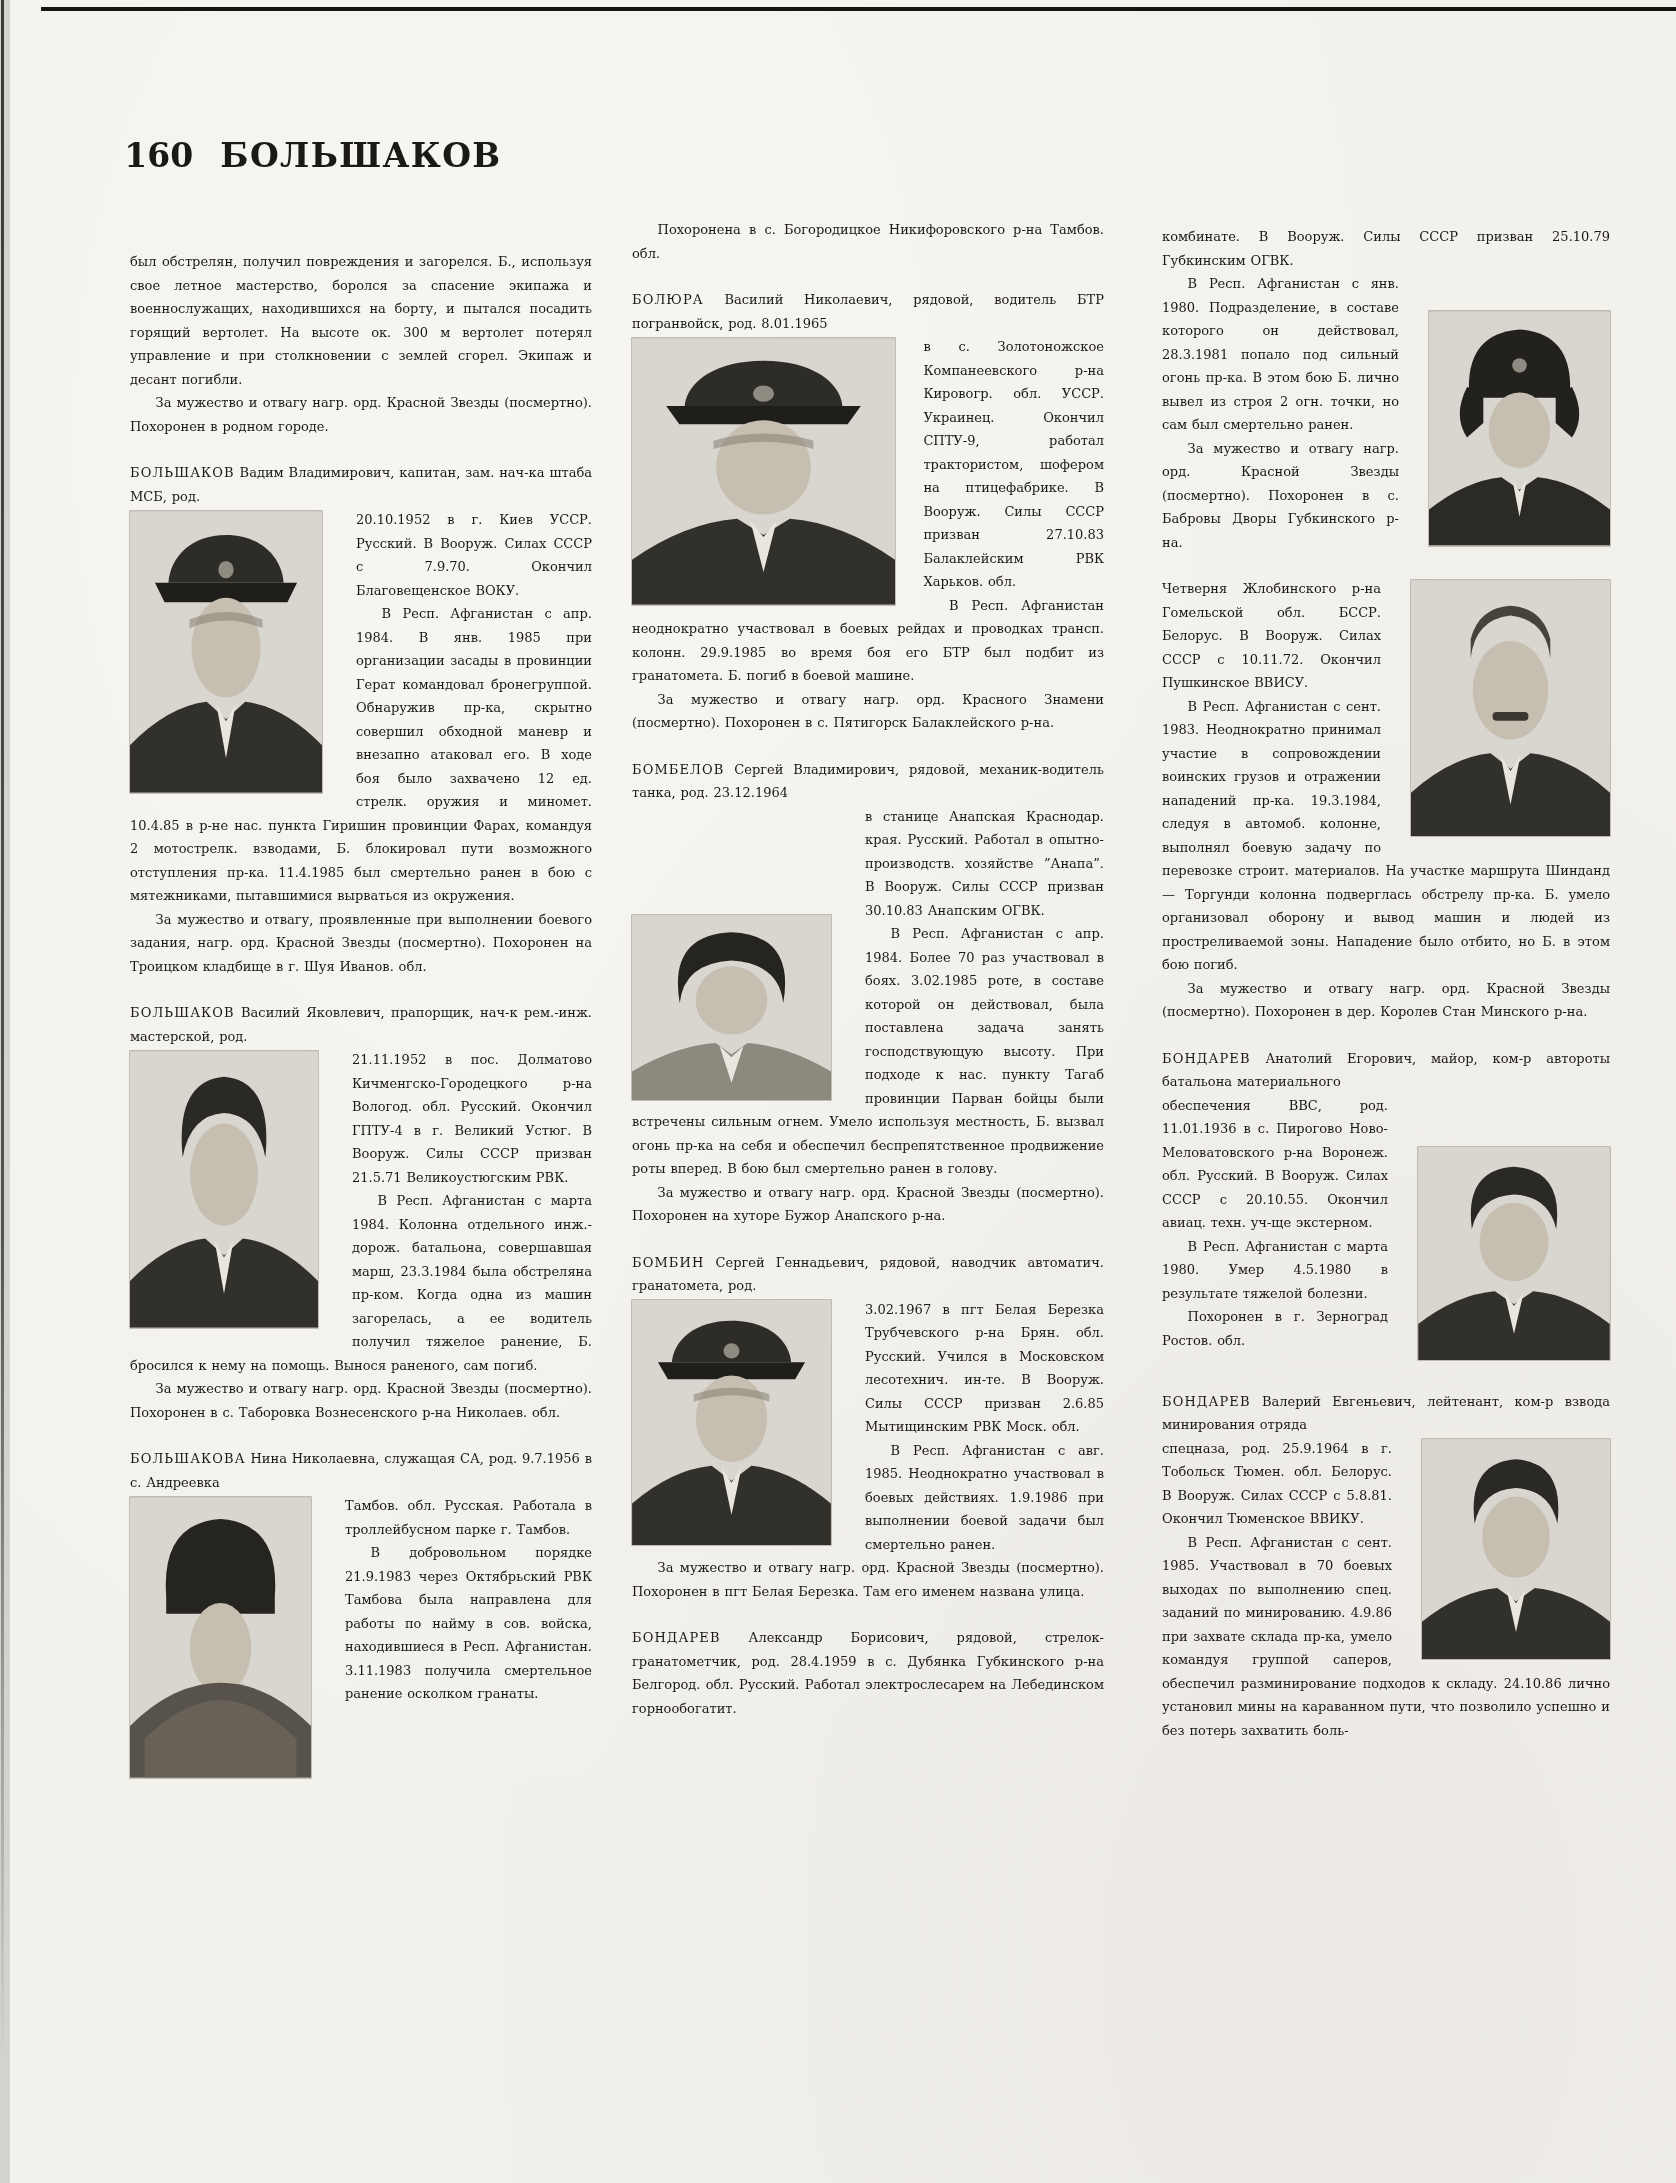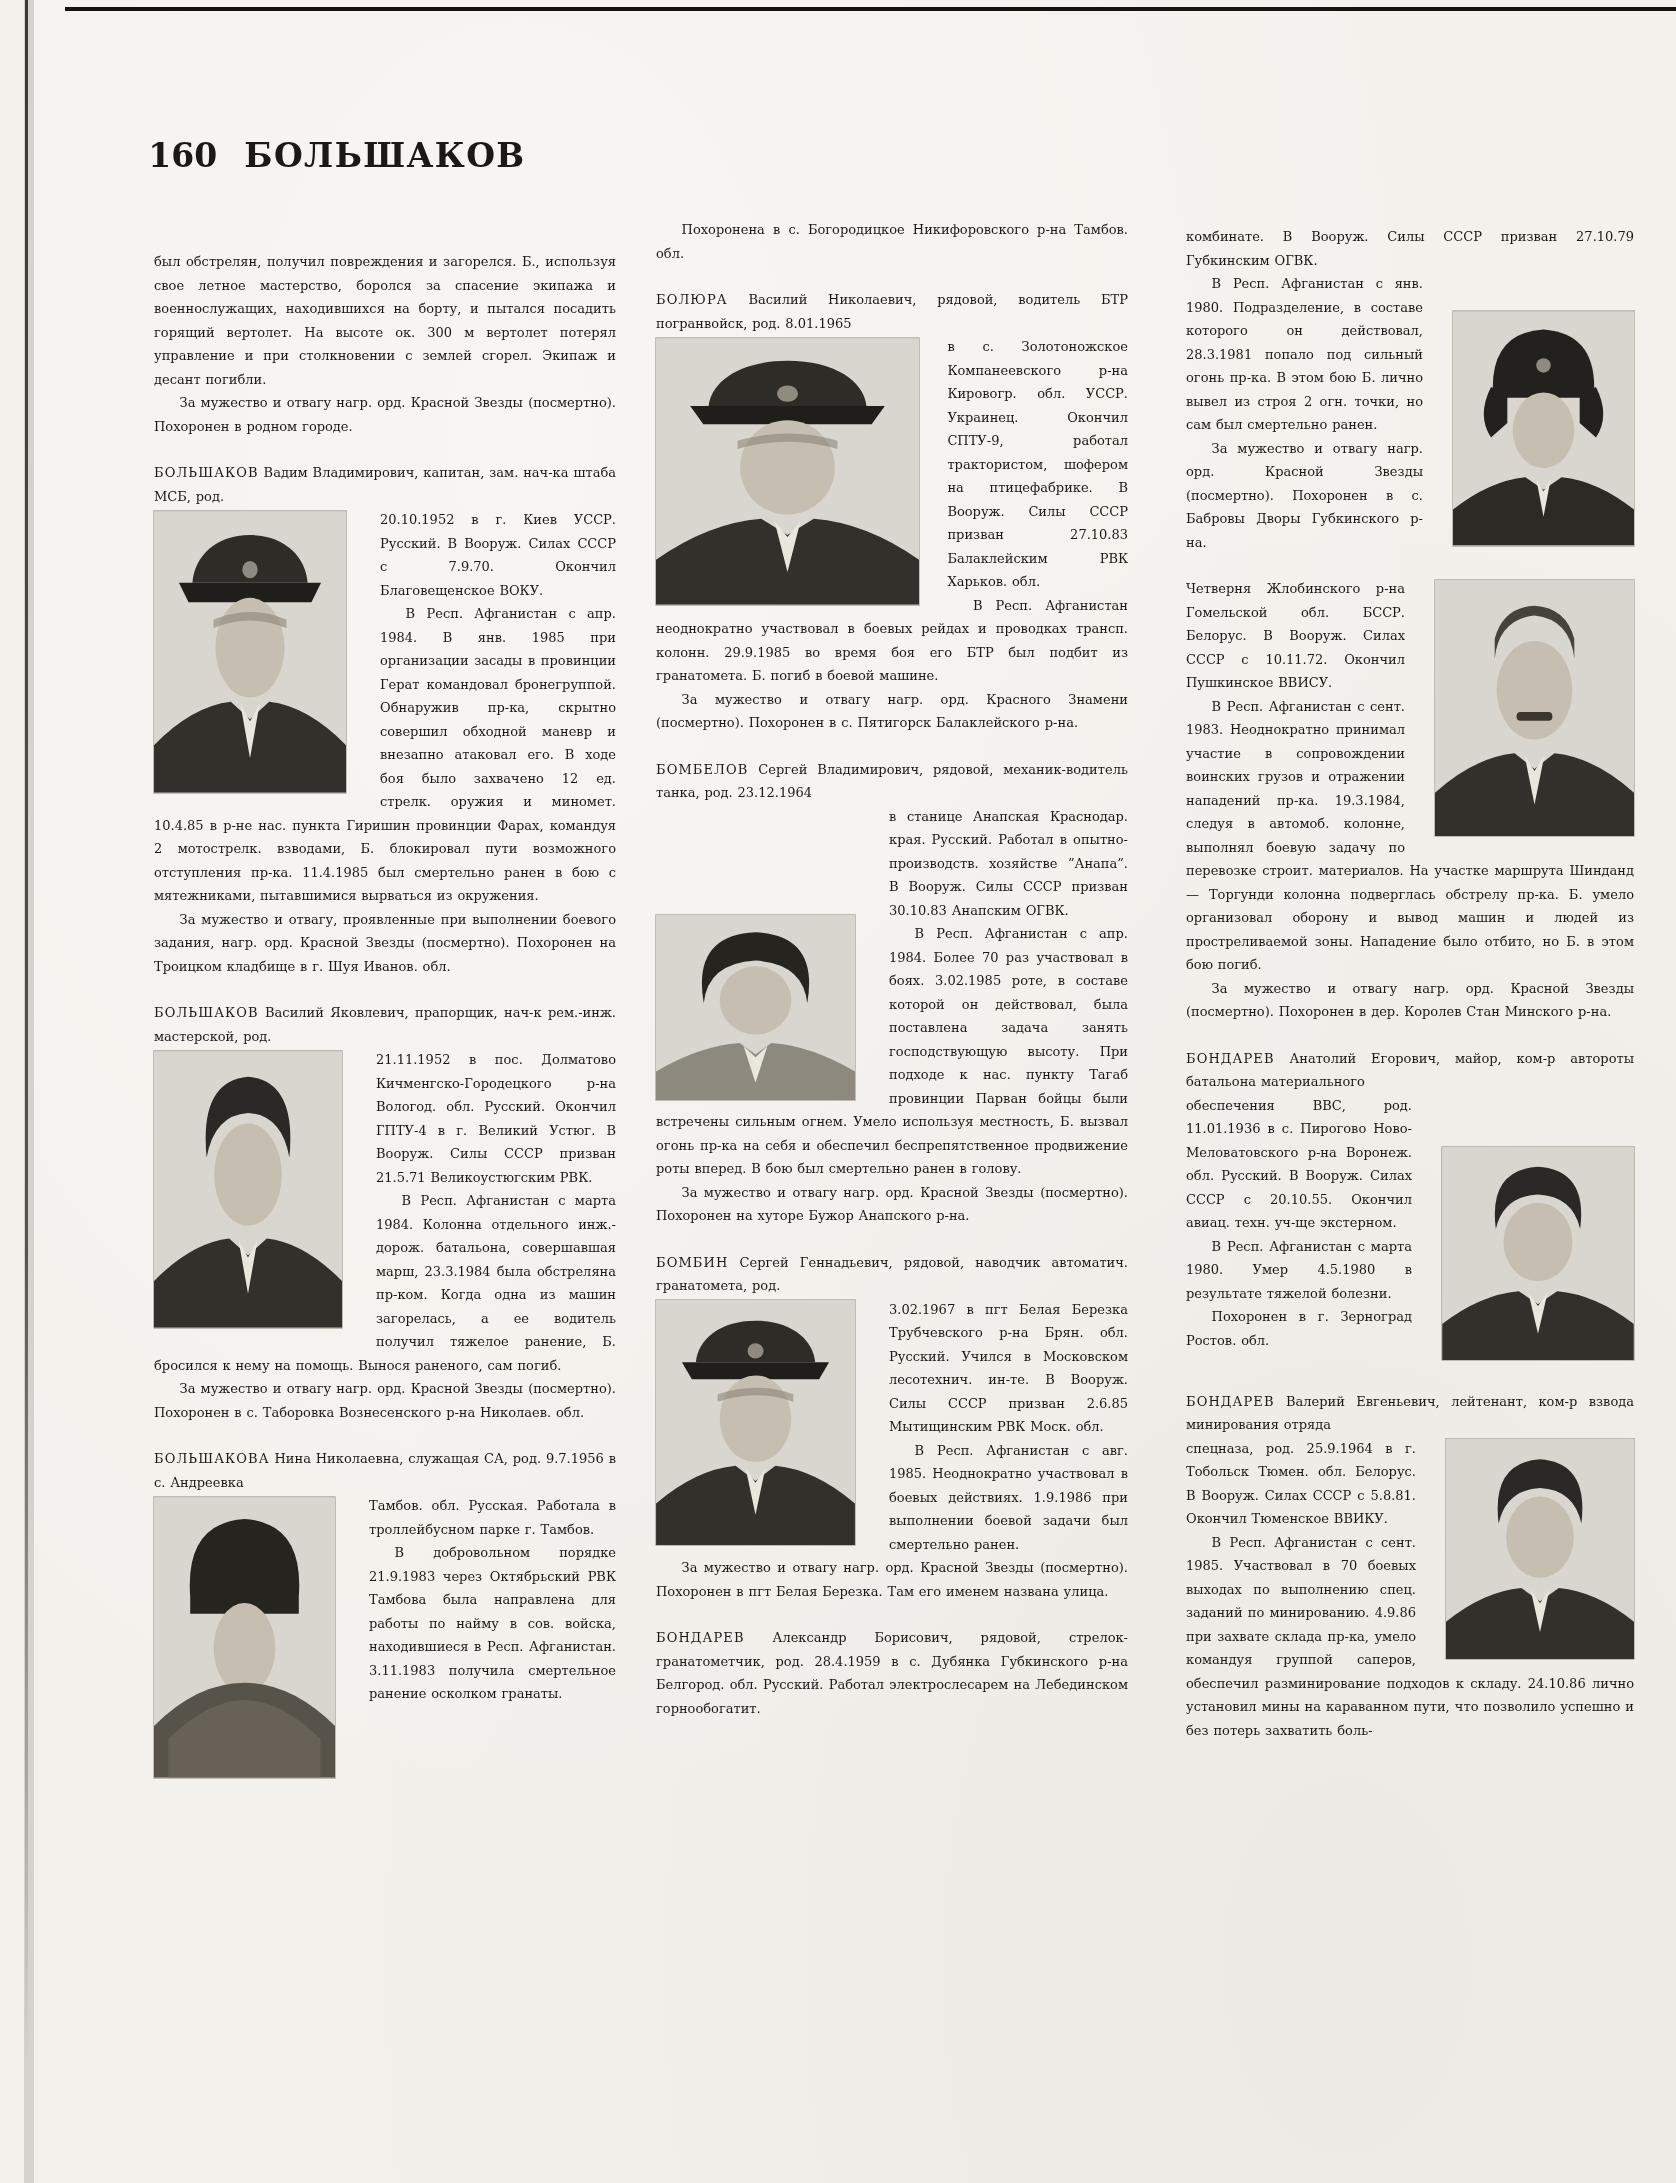--- a/index.html
+++ b/index.html
@@ -8,21 +8,20 @@
     background:#f3f1ec;
     font-family:"DejaVu Serif","Liberation Serif",serif;
     color:#1b1914;
     position:relative;overflow:hidden;
   }
   .page{position:absolute;inset:0;
     background:
       radial-gradient(ellipse at 30% 20%, rgba(255,255,255,.35), rgba(0,0,0,0) 60%),
       radial-gradient(ellipse at 80% 90%, rgba(120,115,100,.06), rgba(0,0,0,0) 55%),
       #f3f1ec;
-    margin-left: 24px;
   }
   
   .edge-strip{position:absolute;left:0;top:0;width:10px;height:2183px;
     background:linear-gradient(to bottom,#b9b7b1,#d6d4cе 40%,#e3e1db);
     background-color:#d4d2cc;}
   .edge-line{position:absolute;left:1.4px;top:0;width:2.8px;height:2062px;
     background:linear-gradient(to bottom,#3a3936,#55534e 60%,rgba(85,83,78,0));}
   .top-line{position:absolute;left:41px;top:7.1px;right:0;height:3.6px;background:#15140f;}
   
   .hdr{position:absolute;left:130px;top:136px;width:462px;text-align:center;
@@ -190,21 +189,21 @@
       <p class="para ind">За мужество и отвагу нагр. орд. Красной Звезды (посмертно). Похоронен в пгт Белая Березка. Там его именем названа улица.</p>
     </section>
 
     <section class="block">
       <p class="para"><b class="surname">БОНДАРЕВ</b><span> Александр Борисович, рядовой, стрелок-гранатометчик, род. 28.4.1959 в с. Дубянка Губкинского р-на Белгород. обл. Русский. Работал электрослесарем на Лебединском горнообогатит.</span></p>
     </section>
   </div>
 
   <div class="col" id="col3" style="left:1162px;top:225px;width:448px">
     <section class="block">
-      <p class="para">комбинате. В Вооруж. Силы СССР призван 27.10.79 Губкинским ОГВК.</p>
+      <p class="para">комбинате. В Вооруж. Силы СССР призван 25.10.79 Губкинским ОГВК.</p>
       <figure class="photo right" style="width:181px;height:235px;margin-top:39px">
           <svg viewBox="0 0 255 330" width="181" height="235">
             <use href="#sil-ushanka"></use>
           </svg>
         </figure>
       <p class="para ind">В Респ. Афганистан с янв. 1980. Подразделение, в составе которого он действовал, 28.3.1981 попало под сильный огонь пр-ка. В этом бою Б. лично вывел из строя 2 огн. точки, но сам был смертельно ранен.</p>
       <p class="para ind">За мужество и отвагу нагр. орд. Красной Звезды (посмертно). Похоронен в с. Бабровы Дворы Губкинского р-на.</p>
     </section>
 
     <section class="block">

